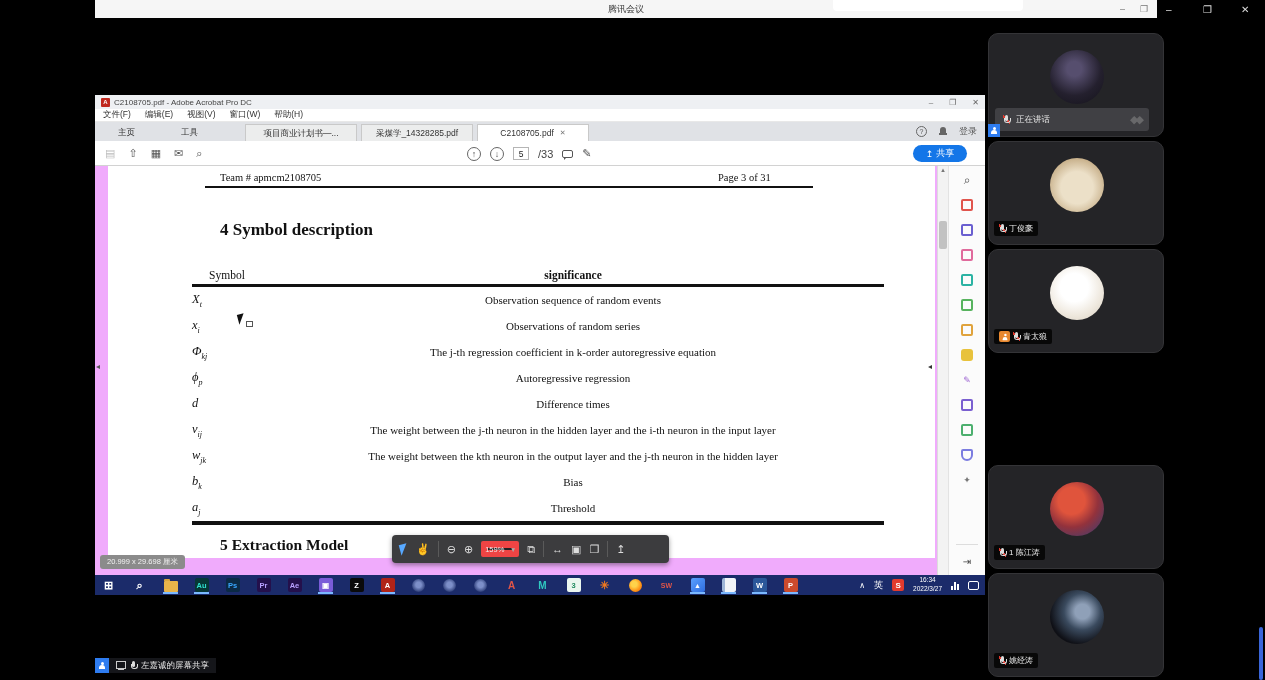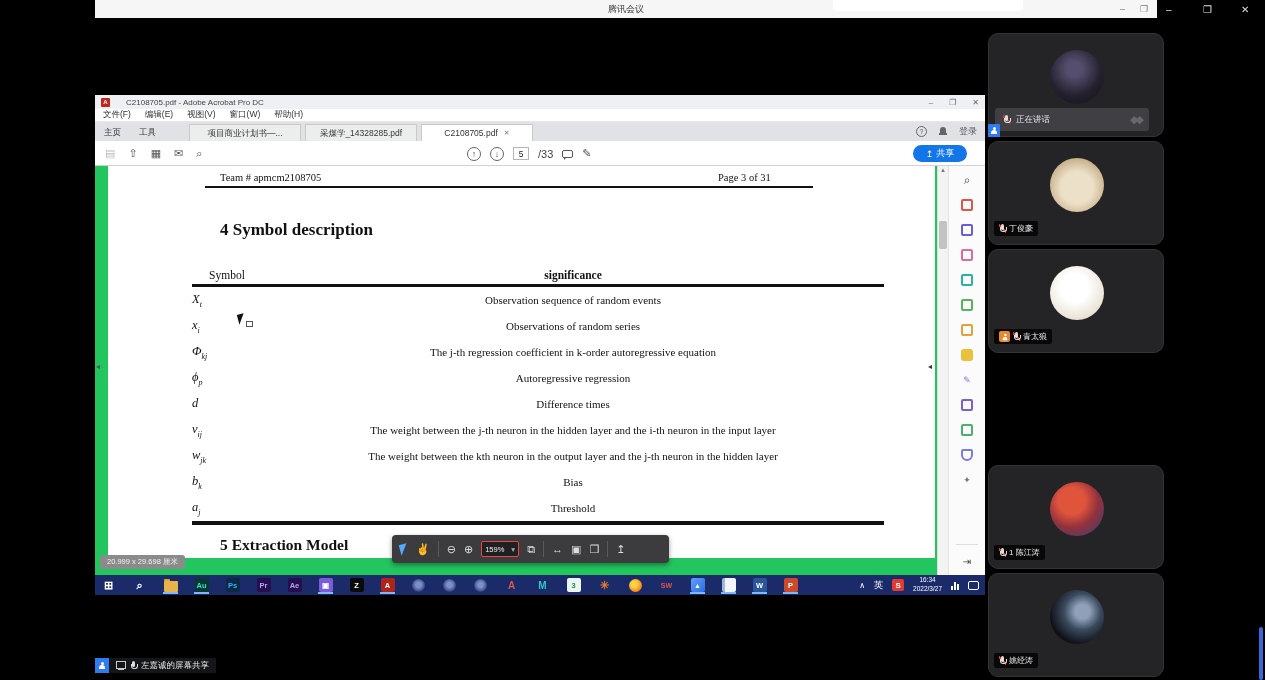--- a/index.html
+++ b/index.html
@@ -6,45 +6,45 @@
   body{background:#000;font-family:"Liberation Sans",sans-serif}
   .root{position:relative;width:1265px;height:680px;background:#000;overflow:hidden}
   .abs{position:absolute}
   
   .mtitle{left:95px;top:0;width:1062px;height:18px;background:#f6f6f6;display:flex;align-items:center;justify-content:center;font-size:9px;color:#333}
   .notch{left:833px;top:0;width:190px;height:11px;background:#fff;border-radius:0 0 4px 4px}
   .mwc{font-size:9px;color:#777}
   .owc{font-size:10px;color:#ddd}
   
   .acr{left:95px;top:95px;width:890px;height:480px;background:#fff}
-  .acr-title{height:14px;background:#eef0f3;display:flex;align-items:center;gap:16px;padding:0 6px;font-size:8px;color:#444}
+  .acr-title{height:14px;background:#eef0f3;display:flex;align-items:center;gap:4px;padding:0 6px;font-size:8px;color:#444}
   .acr-ico{width:9px;height:9px;background:#c0281e;border-radius:1px;color:#fff;font-size:6px;font-weight:bold;display:flex;align-items:center;justify-content:center}
   .acr-title .ctr{margin-left:auto;display:flex;gap:16px;color:#666;font-size:8px}
   .acr-menu{height:13px;display:flex;align-items:center;gap:14px;padding:0 8px;font-size:8.5px;color:#333;border-bottom:1px solid #e8e8e8;background:#fff}
   .acr-tabs{height:19px;background:#e0e2e6;display:flex;align-items:flex-end;font-size:8.5px;color:#333;position:relative}
-  .ntab{padding:0 9px;line-height:18px}
+  .ntab{padding:0 23px;line-height:18px}
   .dtab{height:17px;line-height:16px;background:#eceded;border:1px solid #c9c9c9;border-bottom:none;padding:0 8px;margin-right:4px;min-width:112px;text-align:center;white-space:nowrap;display:flex;align-items:center;justify-content:center;gap:6px}
   .dtab.active{background:#fff}
   .dtab .x{color:#777;font-size:7px}
   .tabs-right{position:absolute;right:8px;top:0;height:19px;display:flex;align-items:center;gap:12px;color:#555;font-size:9px}
   .qmark{width:11px;height:11px;border:1px solid #666;border-radius:50%;font-size:7px;display:flex;align-items:center;justify-content:center}
   .bell{width:8px;height:9px;position:relative}
   .bell::before{content:"";position:absolute;left:1px;top:0;width:6px;height:6px;background:#666;border-radius:3px 3px 0 0}
   .bell::after{content:"";position:absolute;left:0;top:6px;width:8px;height:1.5px;background:#666}
   .acr-toolbar{height:25px;border-bottom:1px solid #d2d2d2;position:relative;background:#fff}
   .tgrp{position:absolute;top:0;height:25px;display:flex;align-items:center;gap:13px;color:#555;font-size:11px}
   .tgrp .dim{color:#bdbdbd}
   .circle-btn{width:14px;height:14px;border:1px solid #666;border-radius:50%;font-size:9px;display:flex;align-items:center;justify-content:center}
   .pagebox{width:16px;height:13px;border:1px solid #b5b5b5;font-size:8.5px;color:#222;text-align:center;line-height:12px}
   .ptotal{font-size:11px;color:#444}
   .bubble{width:11px;height:8px;border:1.2px solid #555;border-radius:2px;position:relative}
   .bubble::after{content:"";position:absolute;left:1px;bottom:-3px;border-left:3px solid #555;border-bottom:3px solid transparent}
   .sharebtn{position:absolute;right:18px;top:4px;width:54px;height:17px;background:#1376e8;border-radius:9px;color:#fff;font-size:9px;display:flex;align-items:center;justify-content:center;gap:3px}
   .acr-body{position:absolute;top:71px;left:0;right:0;bottom:0}
-  .docarea{position:absolute;left:0;top:0;width:842px;height:409px;background:#22c55e;overflow:hidden}
+  .docarea{position:absolute;left:0;top:0;width:842px;height:409px;background:#f0abfc;overflow:hidden}
   .page{position:absolute;left:13px;top:0;width:827px;height:392px;background:#fff;font-family:"Liberation Serif",serif;color:#111;z-index:1}
   .hdr{position:absolute;top:6px;font-size:10.5px}
   .hrule{position:absolute;left:97px;top:20px;width:608px;height:2px;background:#111}
   .h4{position:absolute;left:112px;top:54px;font-size:17px;font-weight:bold}
   .tbl{position:absolute;left:84px;top:100px;width:692px}
   .trow{display:flex;height:26px;align-items:center}
   .thead{height:18px}
   .tc1{width:70px;text-align:center;font-weight:normal;font-size:11.5px}
   .tc2{flex:1;text-align:center;font-weight:bold;font-size:11.5px}
   .sym{width:70px;font-size:12.5px;font-style:italic}
@@ -52,21 +52,21 @@
   .mean{flex:1;text-align:center;font-size:11px}
   .thickrule{height:3px;background:#111}
   .h5{position:absolute;left:112px;top:370px;font-size:15.5px;font-weight:bold;white-space:nowrap}
   .cursor{position:absolute;left:130px;top:148px;z-index:3}
   .cursor::before{content:"";display:block;width:0;height:0;border-left:7px solid #111;border-bottom:10px solid transparent;transform:rotate(-15deg)}
   .cursor::after{content:"";position:absolute;left:8px;top:7px;width:5px;height:4px;border:1px solid #555;background:#fff}
   .ftb{position:absolute;left:297px;top:369px;width:277px;height:28px;background:#3c3c3e;border-radius:4px;z-index:5;display:flex;align-items:center;gap:8px;padding:0 8px;box-shadow:0 2px 5px rgba(0,0,0,.4)}
   .ftb .sep{width:1px;height:16px;background:#5a5a5a}
   .ftb .g{color:#ddd;font-size:11px}
   .selarrow{width:0;height:0;border-left:8px solid #57a8ff;border-bottom:11px solid transparent;transform:rotate(-15deg)}
-  .zbox{width:38px;height:16px;background:#202022;border:1px solid #ef4444;border-radius:2px;display:flex;align-items:center;justify-content:center;gap:7px;color:#eee;font-size:7.5px}
+  .zbox{width:38px;height:16px;background:#202022;border:7px solid #ef4444;border-radius:2px;display:flex;align-items:center;justify-content:center;gap:7px;color:#eee;font-size:7.5px}
   .blue{color:#57a8ff}
   .sizetip{position:absolute;left:5px;top:389px;background:#8b8b8b;border-radius:3px;color:#f2f2f2;font-size:7.5px;padding:2px 7px;z-index:6}
   .collapse{position:absolute;font-size:8px;color:#555;z-index:4}
   .vsb{position:absolute;left:842px;top:0;width:11px;height:409px;background:#f3f3f3;border-left:1px solid #dcdcdc;font-size:7px;color:#777;text-align:center}
   .vsb .thumb{position:absolute;left:1px;top:55px;width:8px;height:28px;background:#c2c2c2;border-radius:2px}
   .panel{position:absolute;left:853px;top:0;width:37px;height:409px;background:#fbfbfb;border-left:1px solid #e3e3e3}
   .chips{display:flex;flex-direction:column;align-items:center;gap:13px;padding-top:8px}
   .chip{width:12px;height:12px;border-radius:2px;display:flex;align-items:center;justify-content:center;font-size:9px}
   .o{background:transparent;border:2px solid}
   .panel .pdiv{position:absolute;left:7px;right:7px;bottom:30px;height:1px;background:#ddd}

